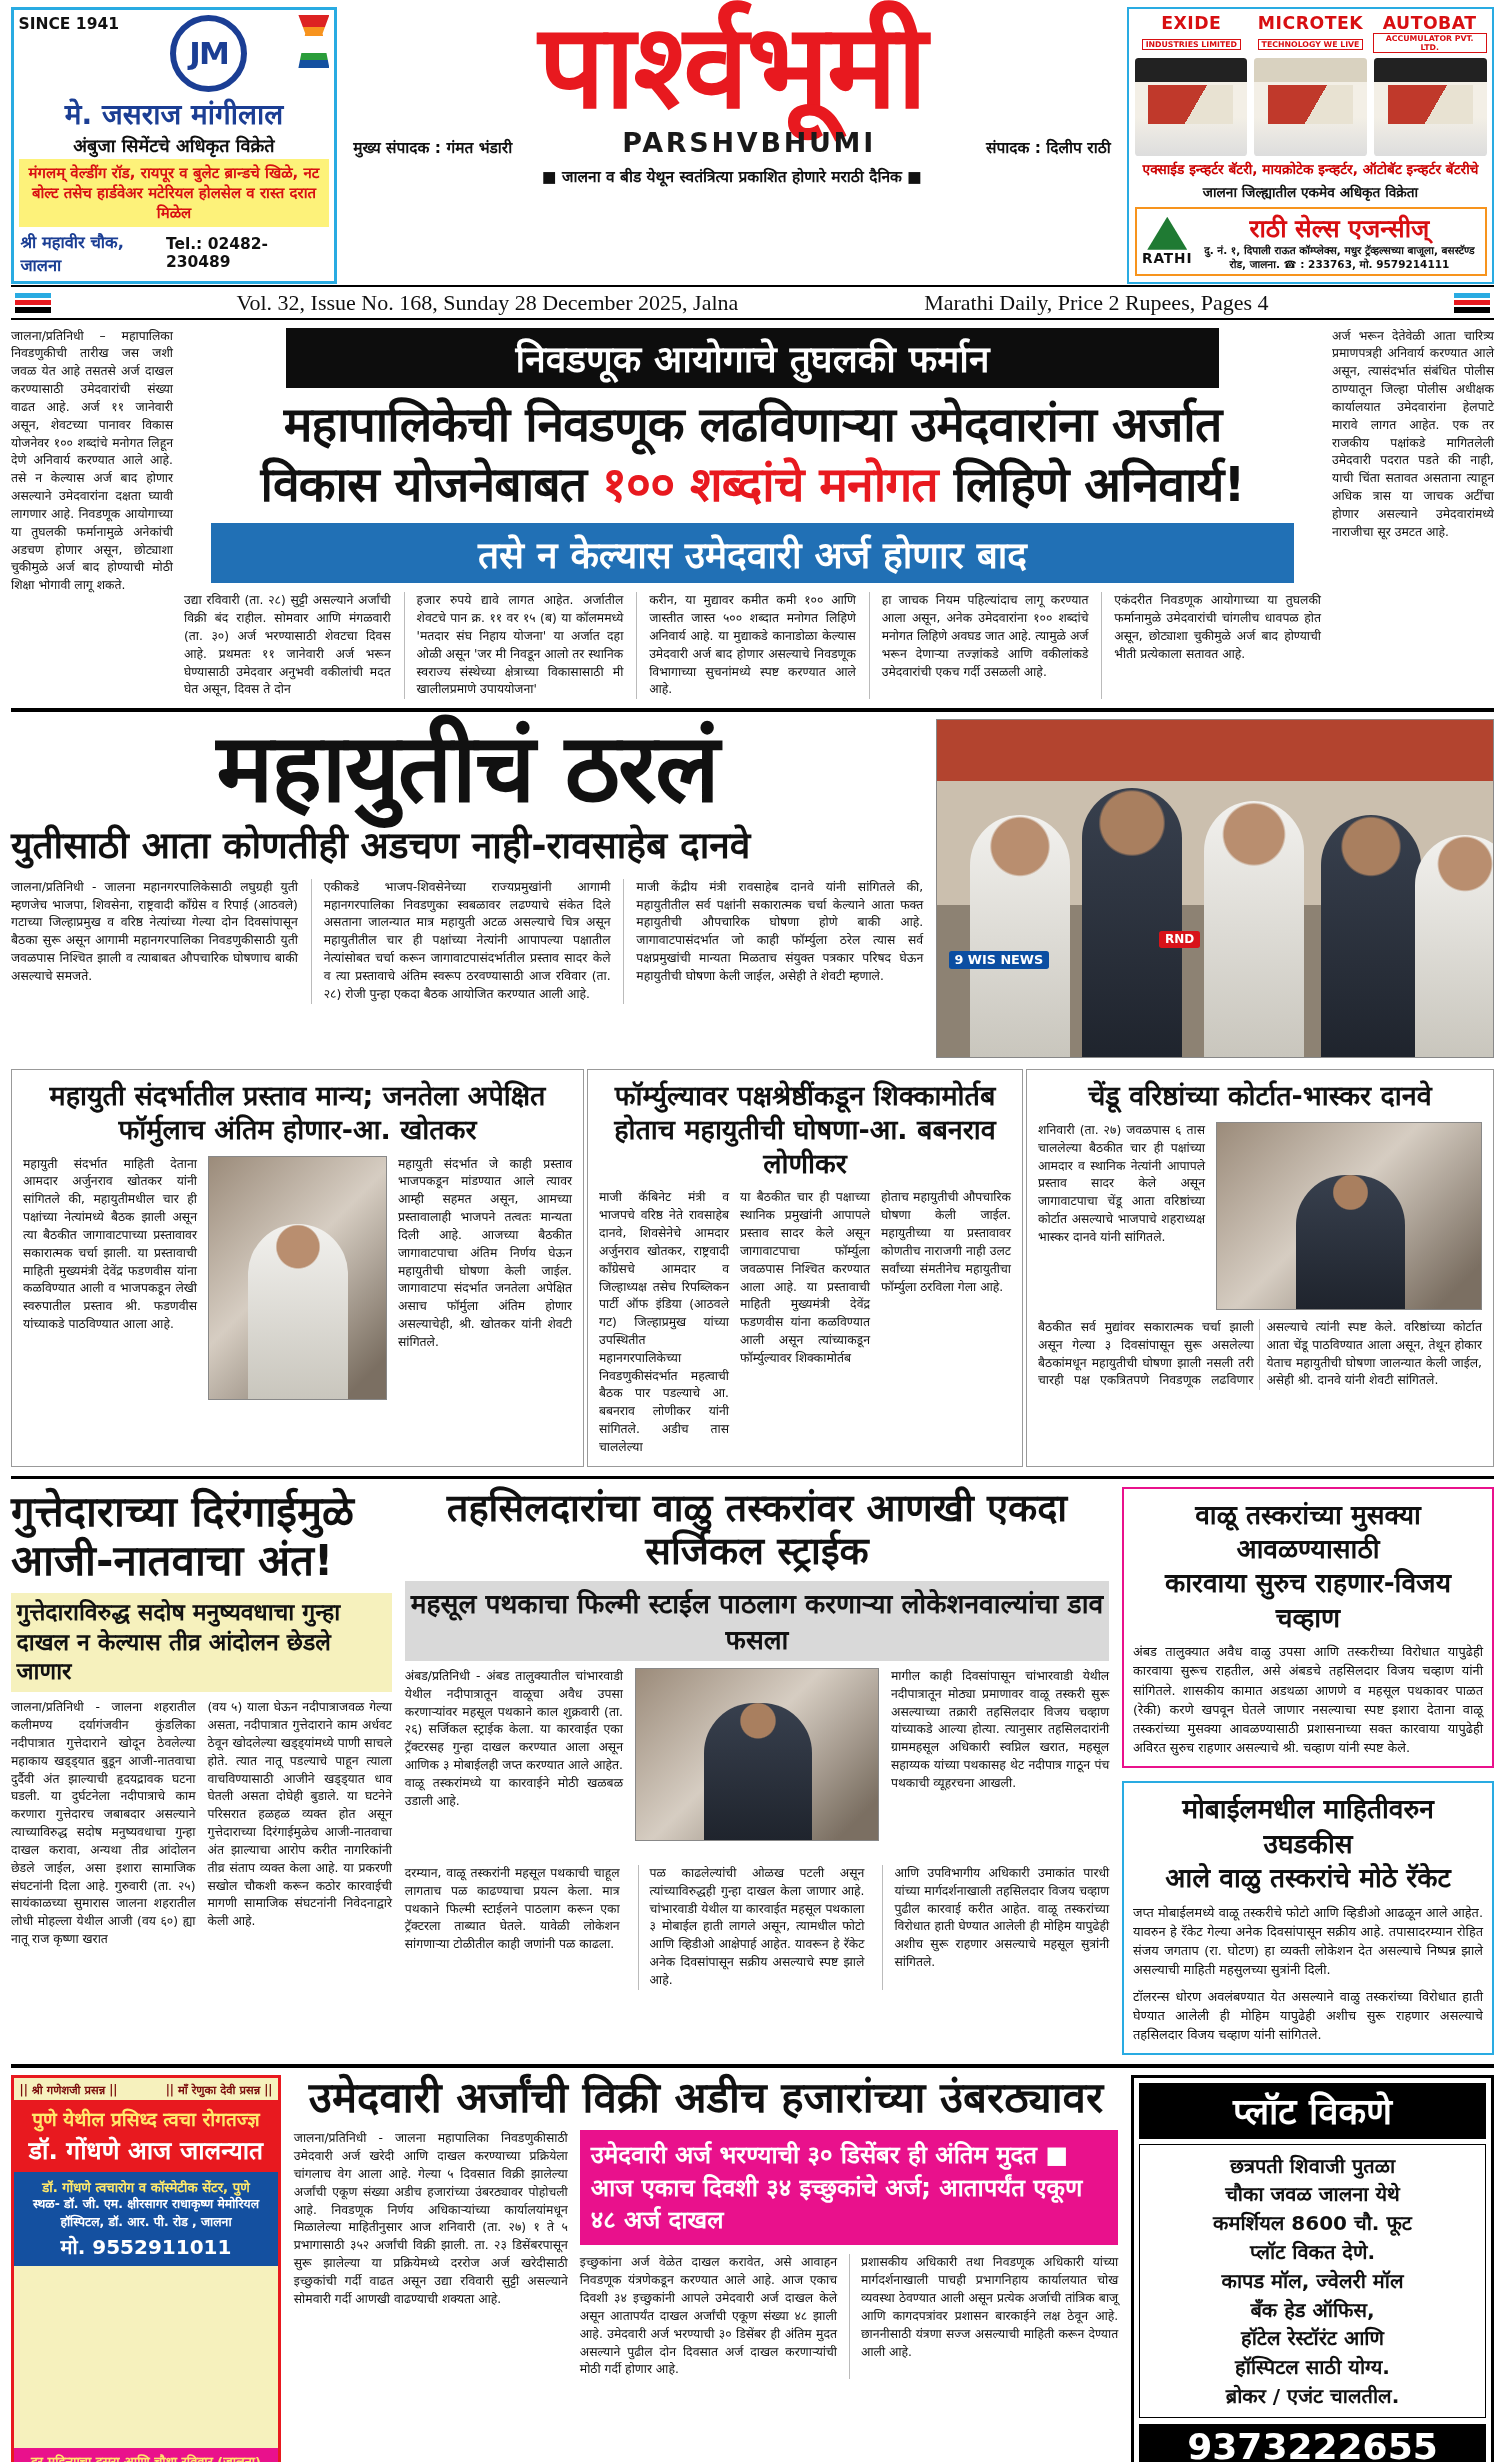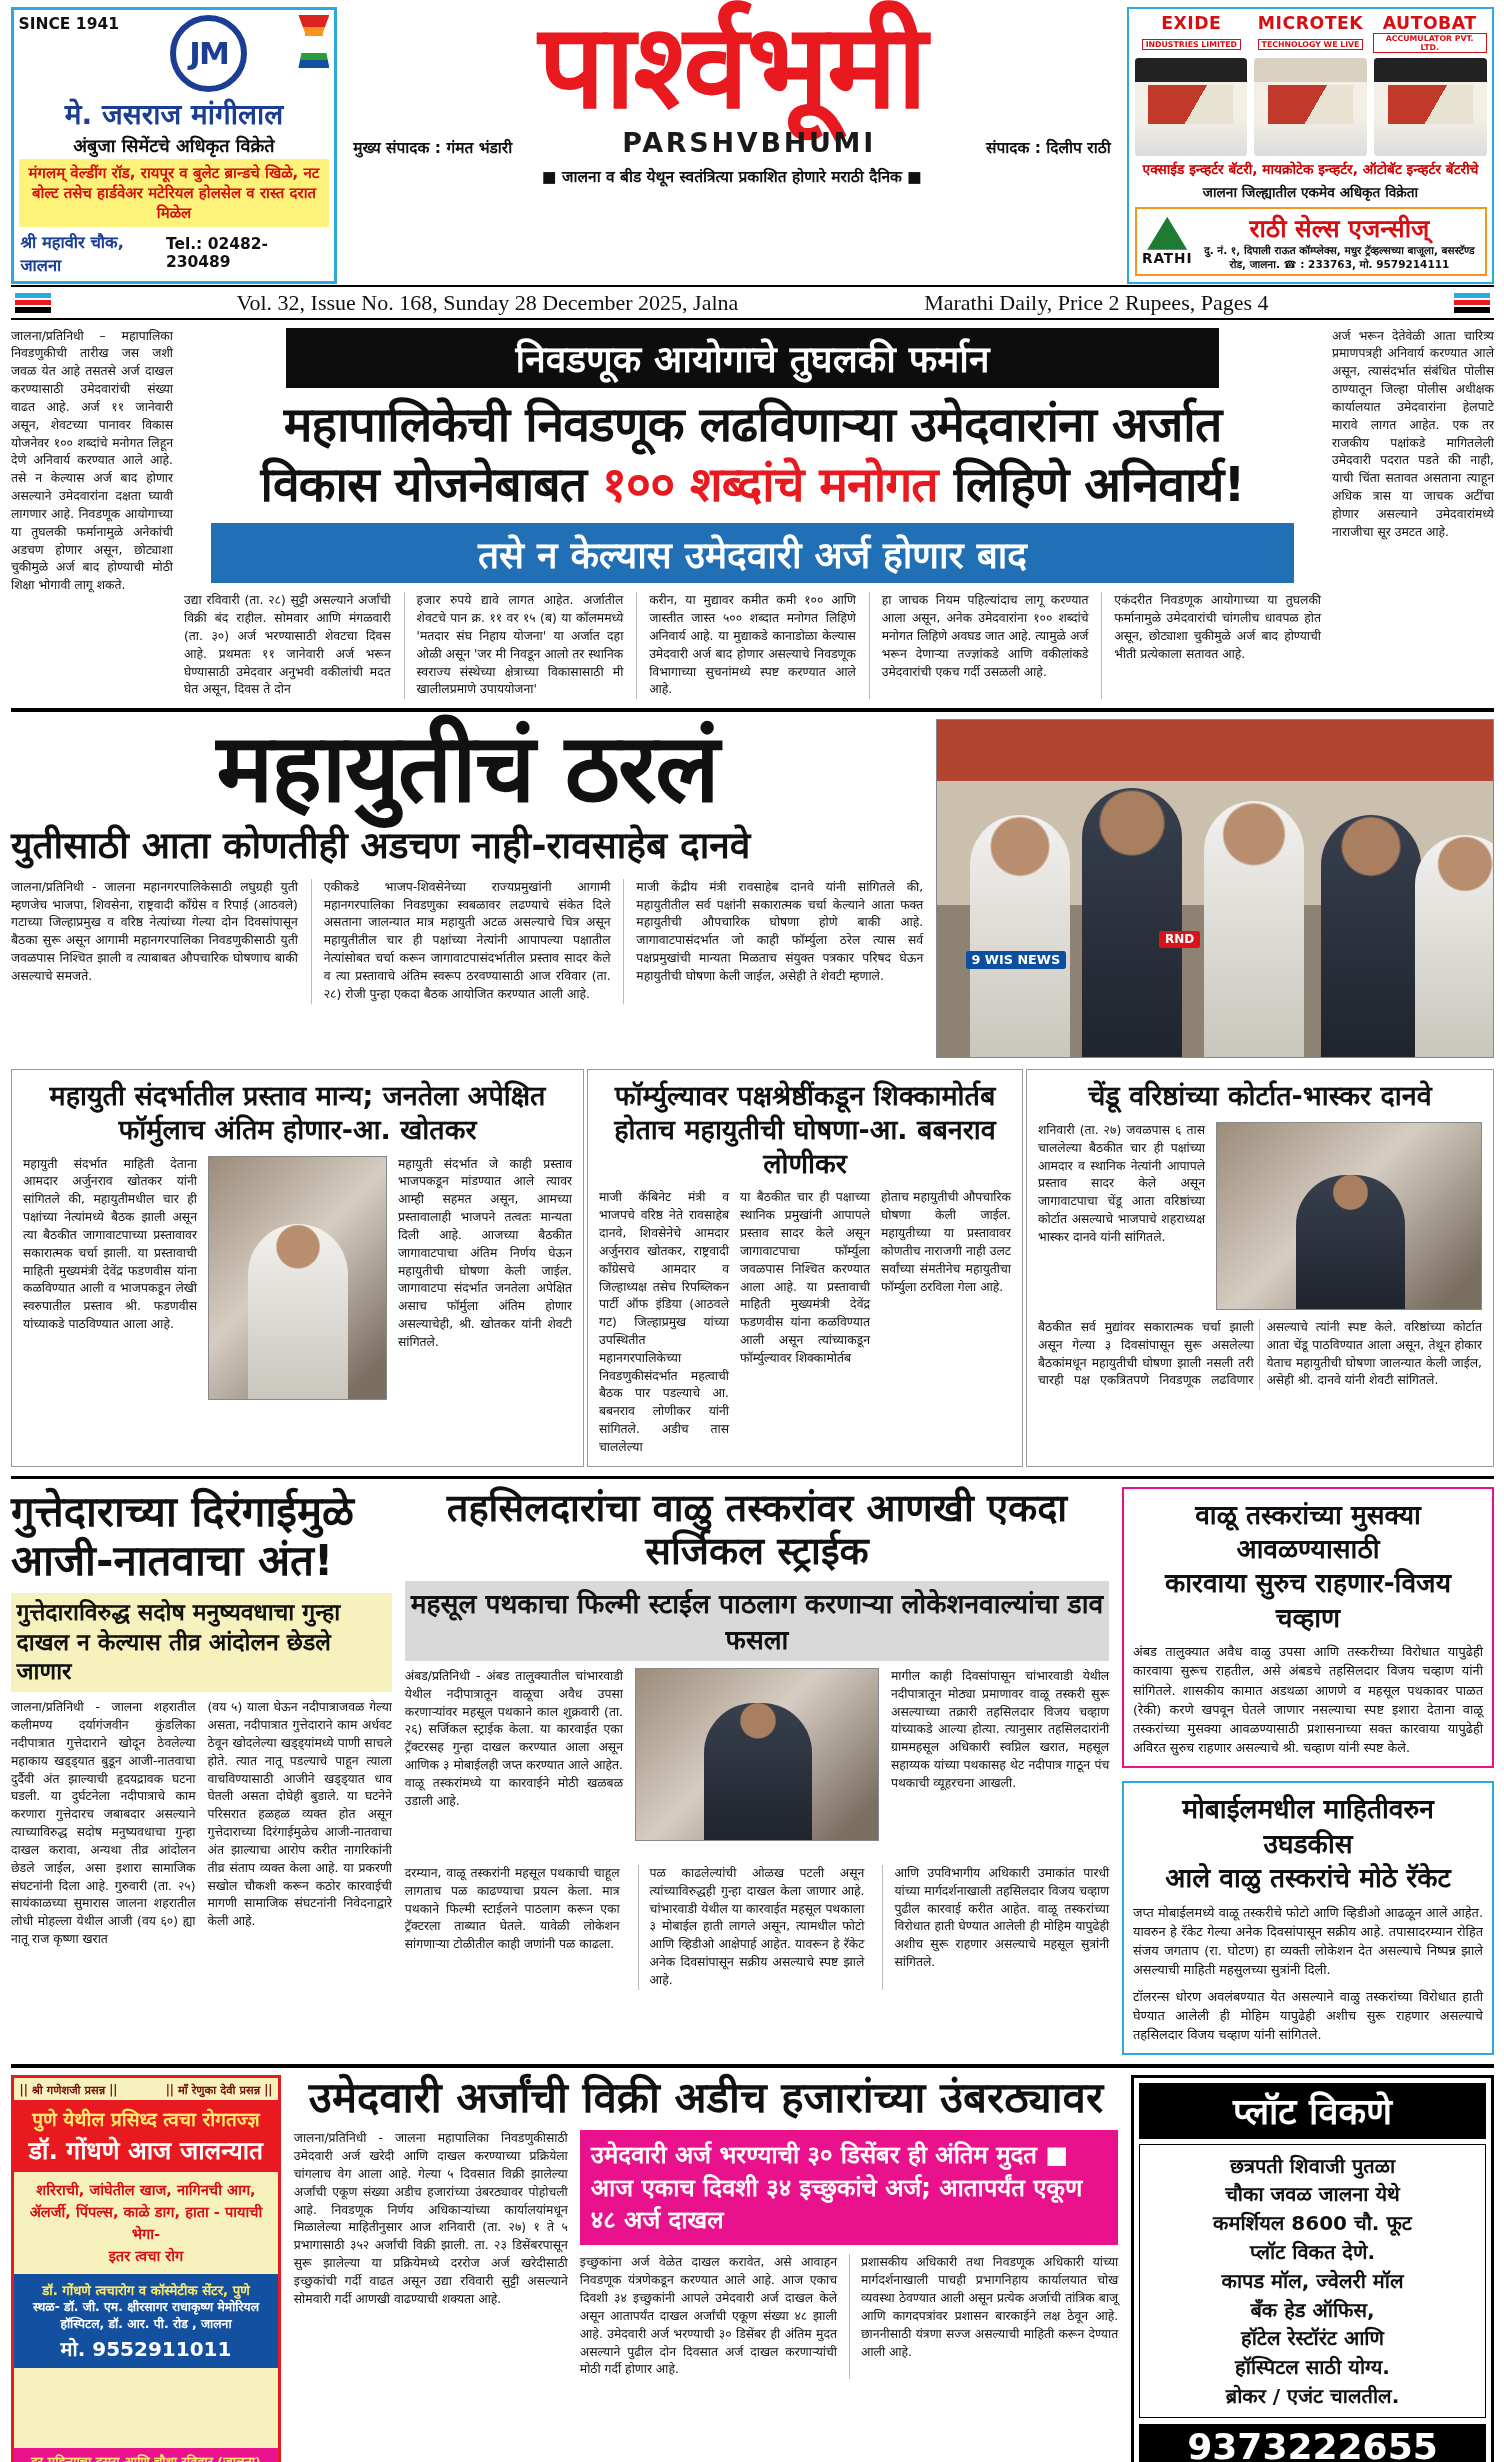--- a/index.html
+++ b/index.html
@@ -93,21 +93,21 @@
   .photo{position:relative; overflow:hidden; border:0.9px solid #888;
          background:linear-gradient(135deg,#9b8b7a,#d6cdc2 45%,#7b6f62 90%)}
   .photo.big{height:100%; min-height:339px;
          background:linear-gradient(180deg,#b3442f 0 18%,#cbbfae 18% 55%,#8d8273 55%)}
   .sil{position:absolute; bottom:0; height:72%; width:100px; border-radius:50px 50px 0 0;
        background:radial-gradient(circle at 50% 13%, #b98e6f 0 13%, transparent 14%),
                   linear-gradient(#f2f1ee,#c9c6bd)}
   .sil.dark{background:radial-gradient(circle at 50% 13%, #a97f5f 0 13%, transparent 14%),
                   linear-gradient(#38404e,#1f242d)}
   .tag{position:absolute; color:#fff; font-weight:800; border-radius:2.7px; padding:1.8px 5.5px}
-  .tag.blue{background:#0b4ea2; font-size:12.8px; left:29px; bottom:88px}
+  .tag.blue{background:#0b4ea2; font-size:12.8px; left:12px; bottom:88px}
   .tag.red{background:#d8131a; font-size:12px; left:40%; bottom:109px}
 
   
   .row3{display:grid; grid-template-columns:573px 436px 1fr; gap:3px; margin-top:11px}
   .art{border:0.9px solid #999; padding:9px 11px}
   .art-title{font-weight:800; font-size:27px; line-height:1.25; text-align:center}
   .art-body{display:flex; gap:11px; margin-top:9px}
   .art-body>div{flex:1; font-size:12.3px; line-height:1.45; text-align:justify}
   .art-photo{width:179px; flex:none !important; height:244px}
   .danve-top{display:grid; grid-template-columns:1fr 266px; gap:11px; margin-top:9px}
@@ -387,25 +387,20 @@
 
     <div class="doc-ad">
       <div class="doc-bless">
         <span>|| श्री गणेशजी प्रसन्न ||</span>
         <span>|| माँ रेणुका देवी प्रसन्न ||</span>
       </div>
       <div class="doc-red">
         <div class="t1">पुणे येथील प्रसिध्द त्वचा रोगतज्ज्ञ</div>
         <div class="t2">डॉ. गोंधणे आज जालन्यात</div>
       </div>
-      <div class="doc-symp">
-        <div>शरिराची, जांघेतील खाज, नागिनची आग,</div>
-        <div>ॲलर्जी, पिंपल्स, काळे डाग, हाता - पायाची भेगा-</div>
-        <div>इतर त्वचा रोग</div>
-      </div>
       <div class="doc-blue">
         <div class="clinic">डॉ. गोंधणे त्वचारोग व कॉस्मेटीक सेंटर, पुणे</div>
         <div class="v">स्थळ- डॉ. जी. एम. क्षीरसागर राधाकृष्ण मेमोरियल</div>
         <div class="v">हॉस्पिटल, डॉ. आर. पी. रोड , जालना</div>
         <div class="ph">मो. 9552911011</div>
       </div>
       <div class="doc-magenta">दर महिन्याचा दुसरा आणि चौथा रविवार (जालना)</div>
     </div>
 
     <div>

